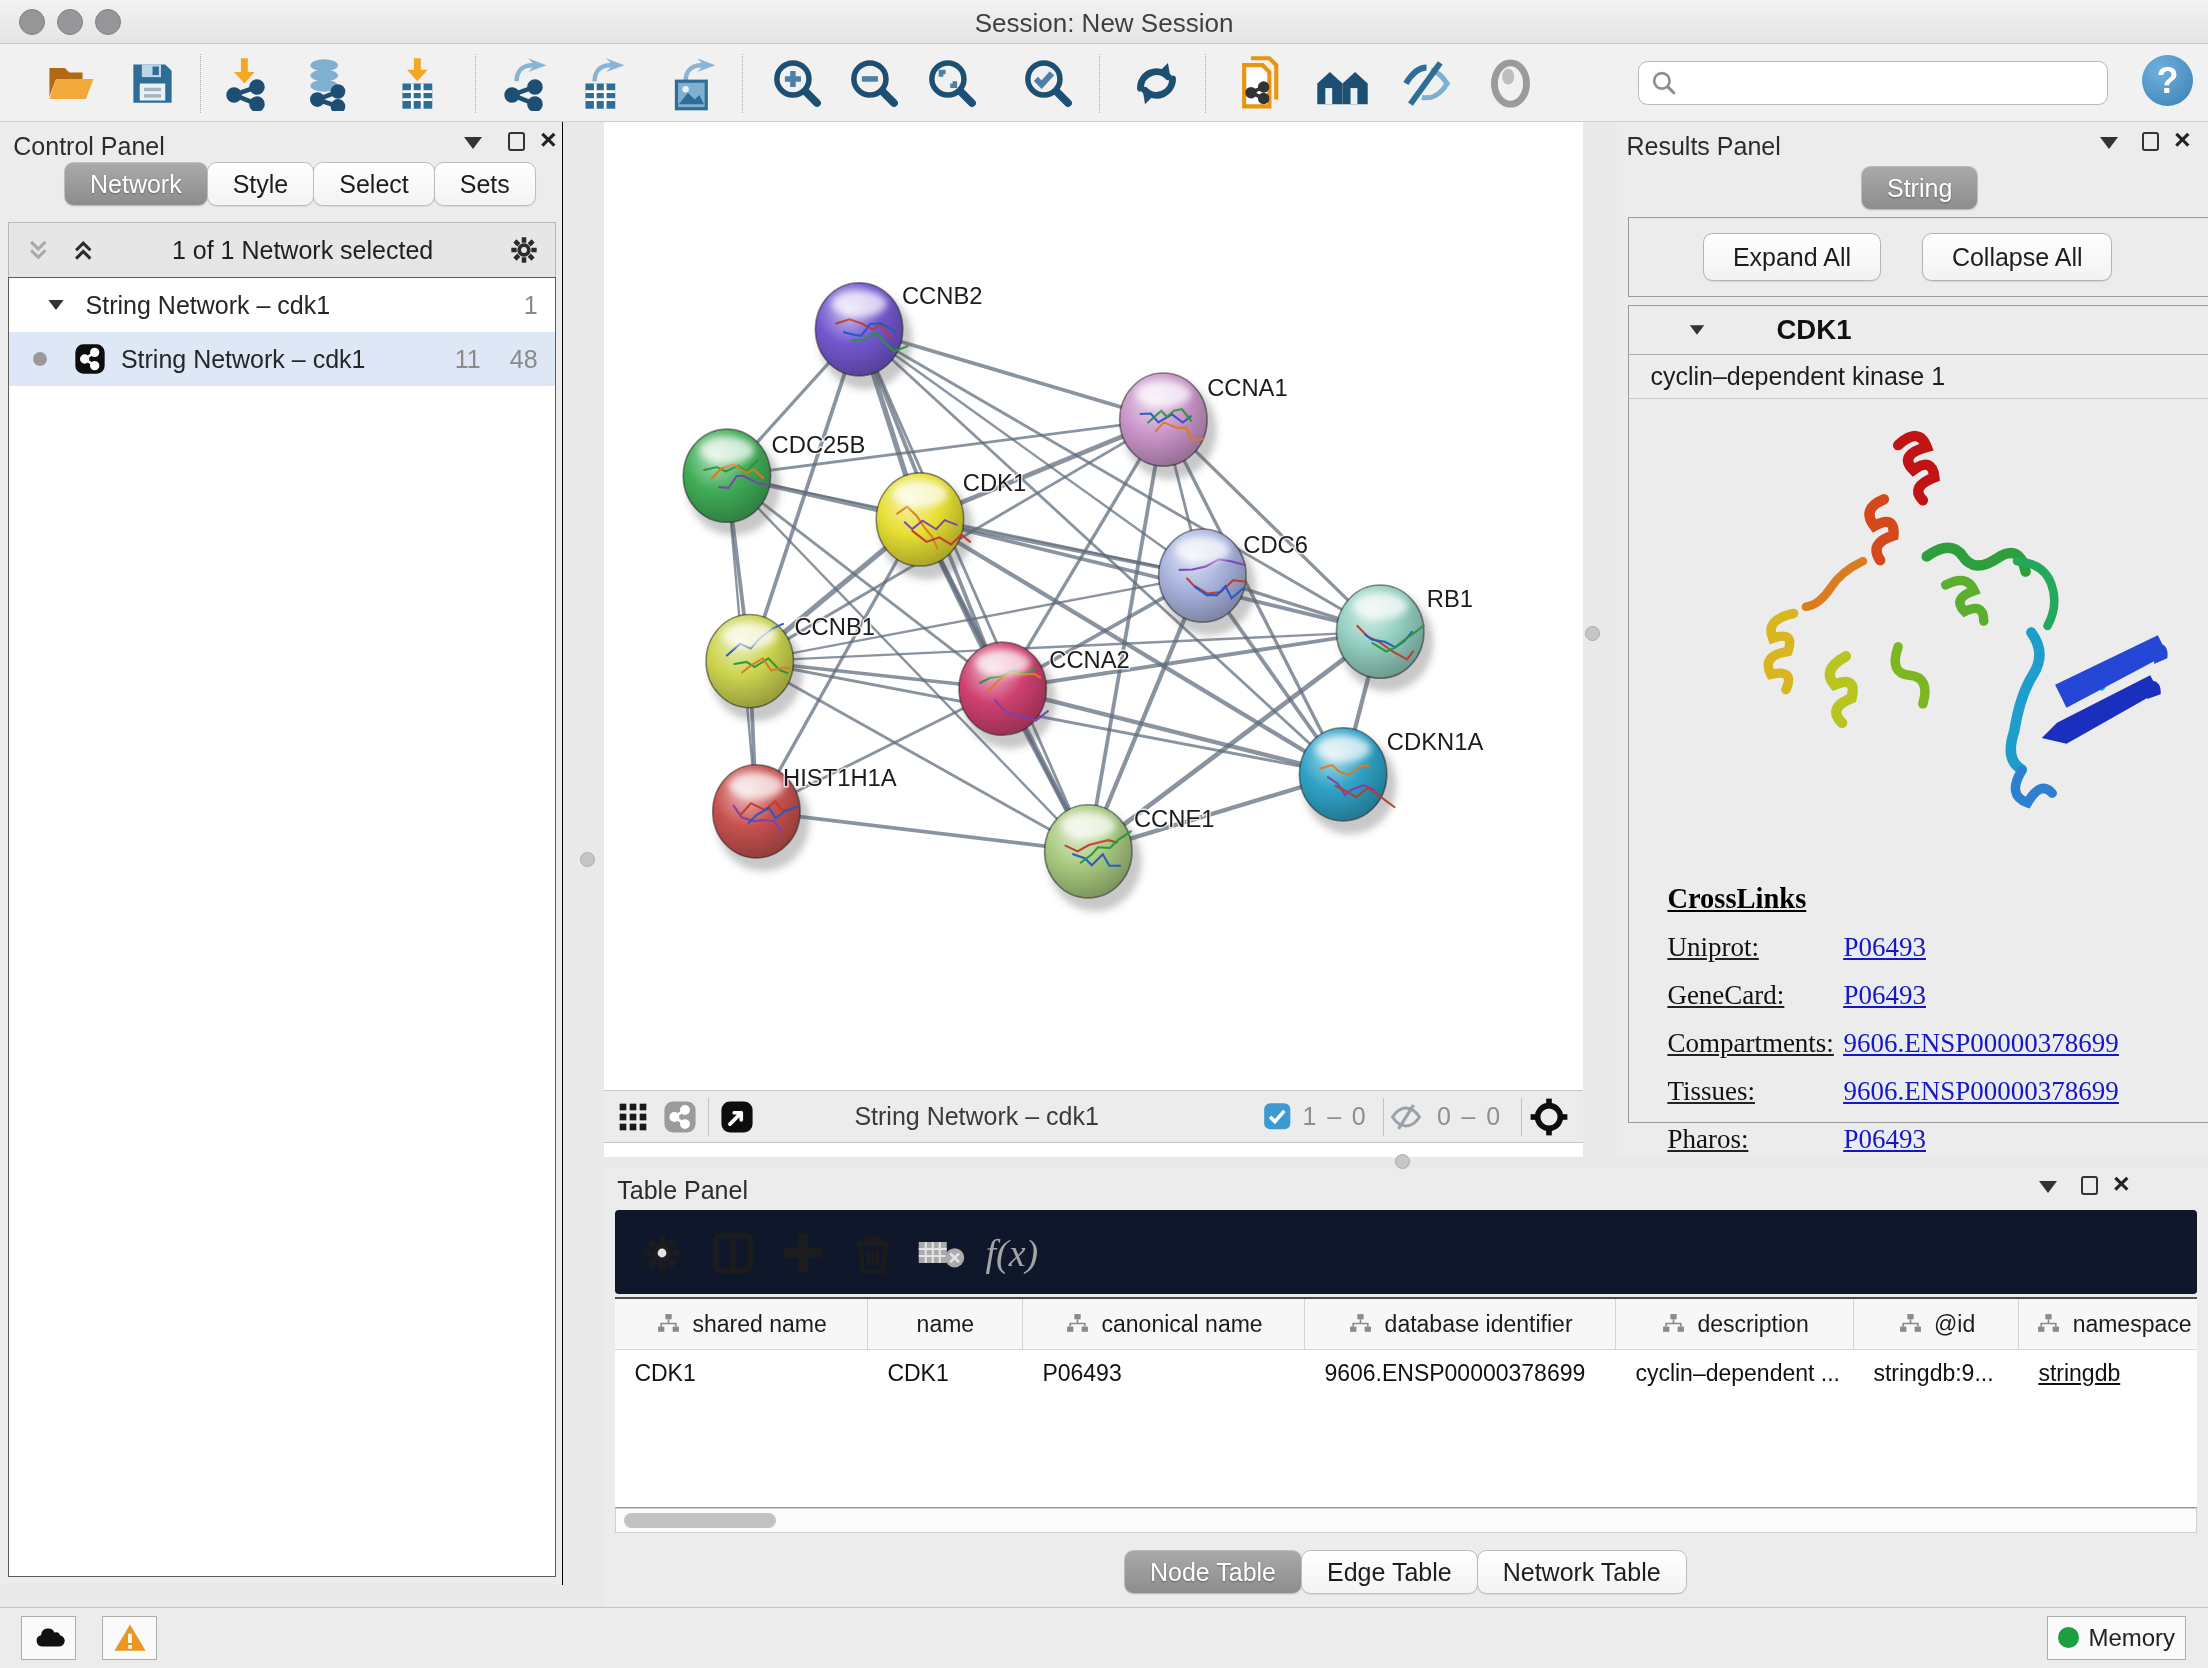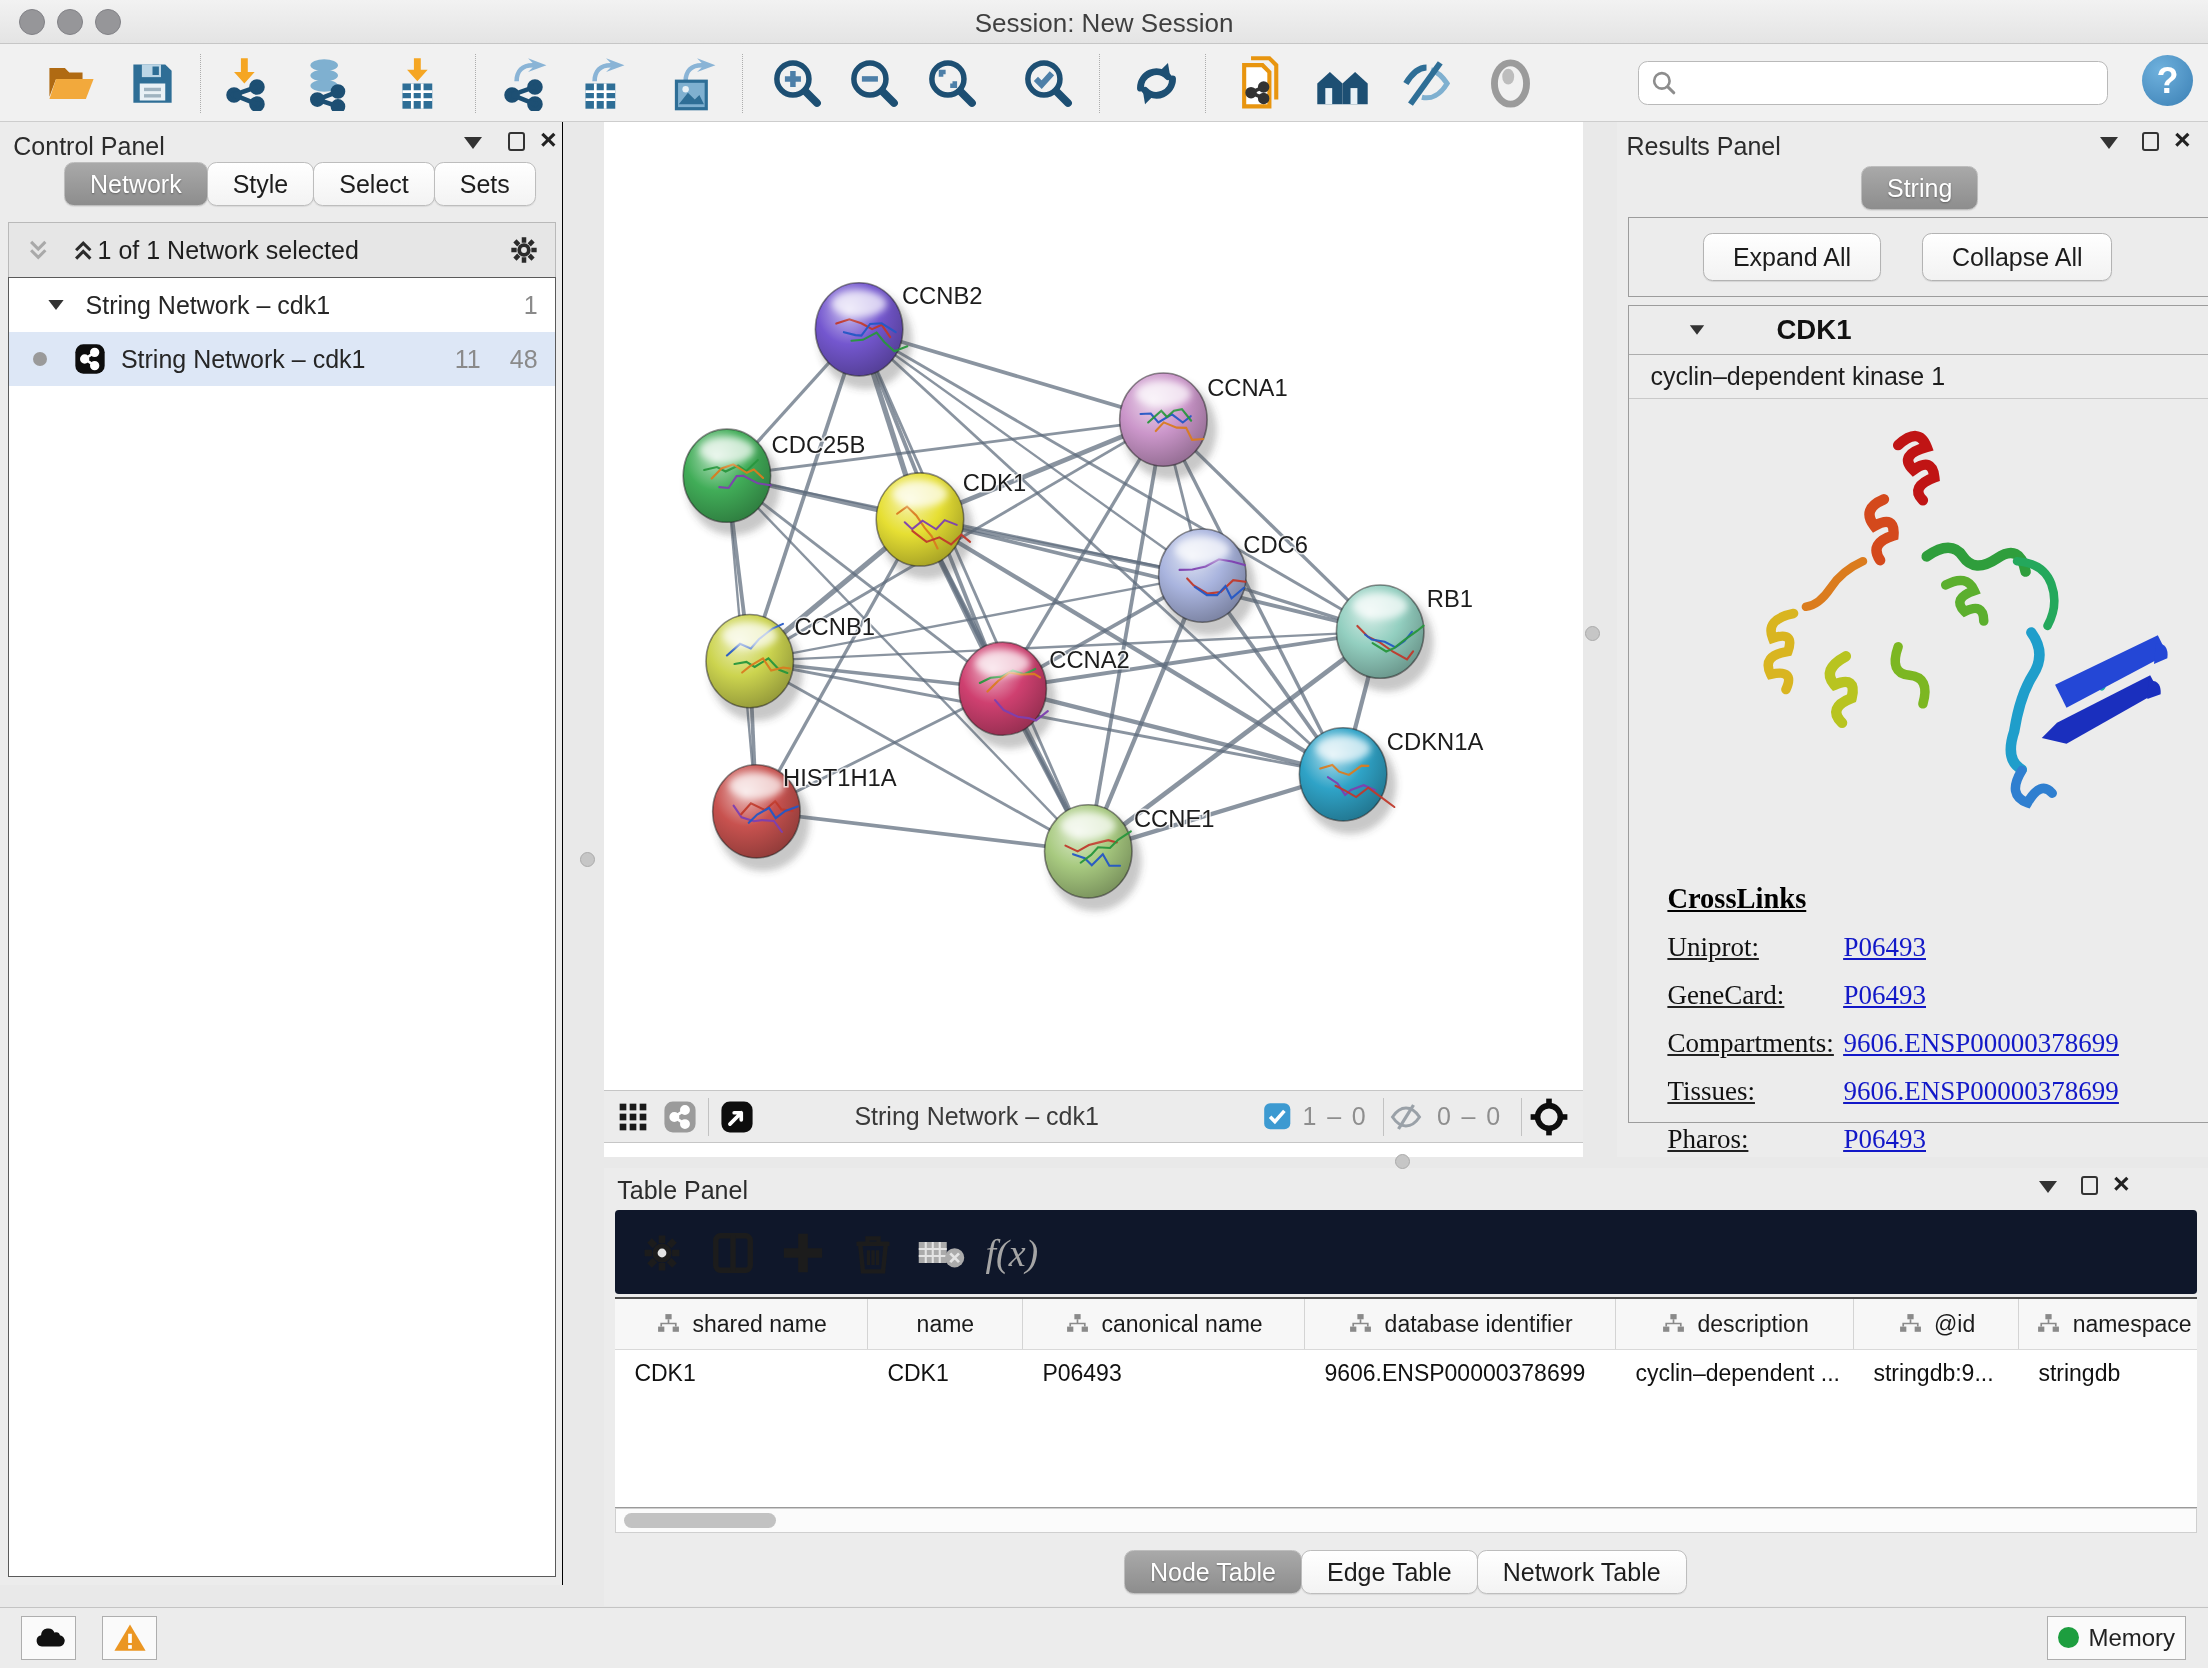--- a/index.html
+++ b/index.html
@@ -291,21 +291,21 @@
     <svg width="28.5" height="28.5" viewBox="0 0 24 24" style="margin-left:15px">
         <g fill="none" stroke="#a9a9a9" stroke-width="2.6">
           <path d="M6 5l6 6 6-6M6 12l6 6 6-6"></path>
         </g>
       </svg>
     <svg width="28.5" height="28.5" viewBox="0 0 24 24" style="margin-left:17px">
         <g fill="none" stroke="#2b2b2b" stroke-width="2.6">
           <path d="M6 19l6-6 6 6M6 12l6-6 6 6"></path>
         </g>
       </svg>
-    <span style="flex:1; font-size:25px; color:#1f1f1f;">1 of 1 Network selected</span>
+    <span style="flex:1; text-align:center; font-size:25px; color:#1f1f1f;">1 of 1 Network selected</span>
     <svg width="32" height="32" viewBox="0 0 24 24" style="margin-right:15px">
         <g fill="#2b2b2b">
           <circle cx="12" cy="12" r="5"></circle>
           <g stroke="#2b2b2b" stroke-width="3.4">
             <path d="M12 2.5v4M12 17.5v4M2.5 12h4M17.5 12h4M5.2 5.2l2.9 2.9M15.9 15.9l2.9 2.9M18.8 5.2l-2.9 2.9M8.1 15.9l-2.9 2.9"></path>
           </g>
         </g>
         <circle cx="12" cy="12" r="2.2" fill="#e6e6e6"></circle>
       </svg>
   </div>
@@ -784,21 +784,21 @@
         </div>
       </div>
     <div id="tbl-body">
         <div class="g-row">
           <div class="g-cell" style="width: 253px;">CDK1</div>
           <div class="g-cell" style="width: 155px;">CDK1</div>
           <div class="g-cell" style="width: 282px;">P06493</div>
           <div class="g-cell" style="width: 311px;">9606.ENSP00000378699</div>
           <div class="g-cell" style="width: 238px;">cyclin–dependent ...</div>
           <div class="g-cell" style="width: 165px;">stringdb:9...</div>
-          <div class="g-cell" style="width: 190px;">stringdb</div>
+          <div class="g-cell" style="width: 190px; text-decoration: underline;">stringdb</div>
         </div>
       </div>
   </div>
   <div class="hscroll">
       <div class="hthumb"></div>
     </div>
 
   <div class="tabrow tp-tabs">
       <span class="tab sel">Node Table</span>
       <span class="tab">Edge Table</span>

